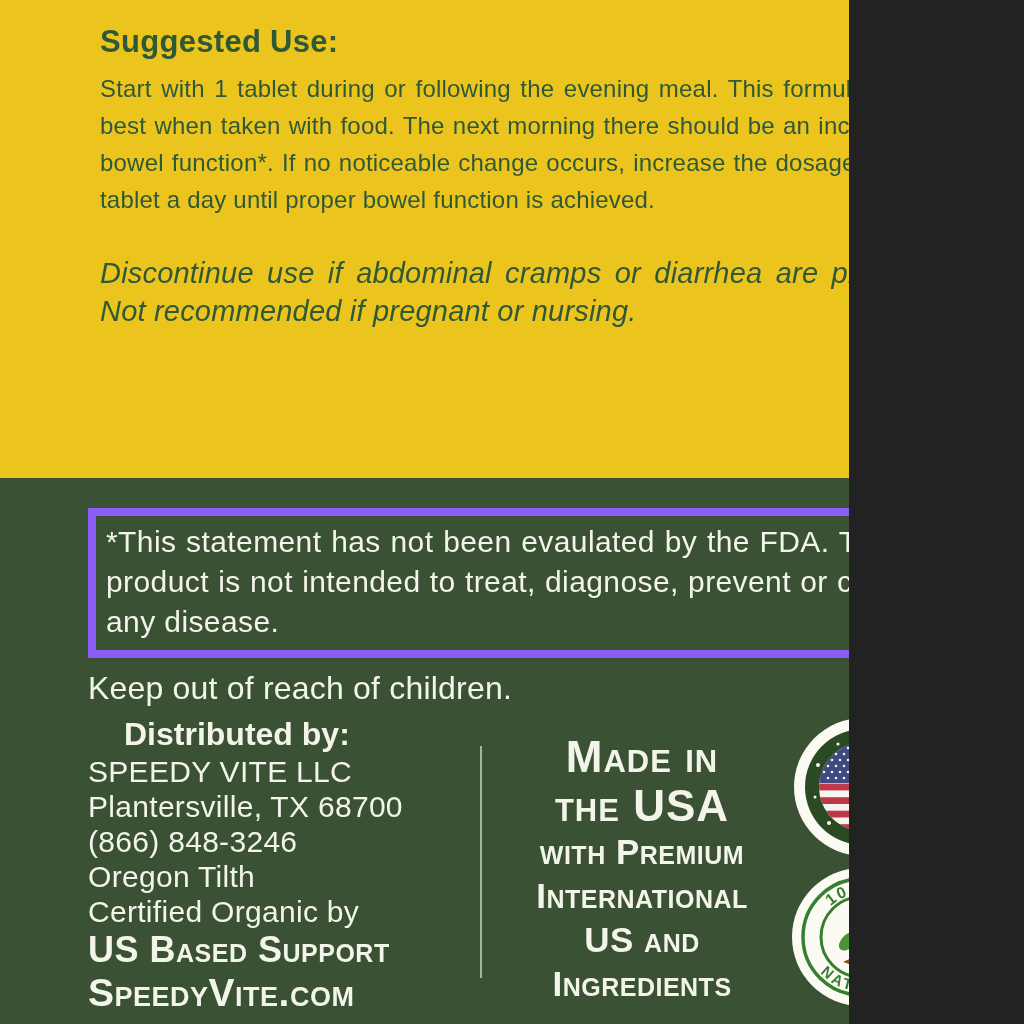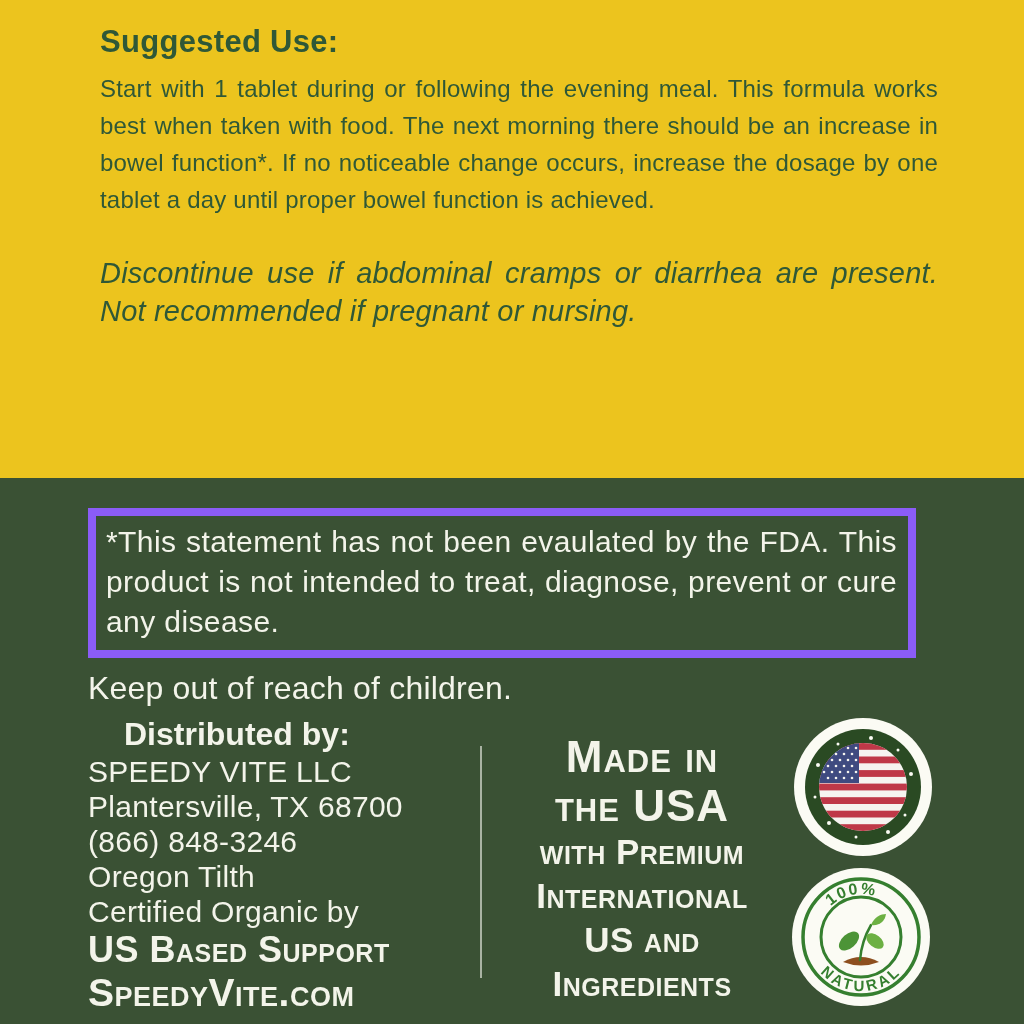--- a/index.html
+++ b/index.html
@@ -1,17 +1,17 @@
 <!DOCTYPE html>
 <html><head>
 <meta charset="utf-8">
 <style>
   html,body{margin:0;padding:0;background:#222;}
   .screen{
-    position:relative;width:1024px;height:1024px;overflow:hidden;
+    position:relative;width:849px;height:1024px;overflow:hidden;
     font-family:"Liberation Sans",sans-serif;background:#ecc41e;
   }
   
   .suggested-section{
     position:absolute;left:0;top:0;width:1024px;height:478px;
     background:#ecc41e;color:#2f5837;
     padding:24px 86px 0 100px;box-sizing:border-box;
   }
   .su-heading{font-size:31px;font-weight:bold;margin:0 0 10px 0;letter-spacing:.3px;}
   .su-body{font-size:24px;line-height:37px;margin:0;text-align:justify;letter-spacing:.2px;}

